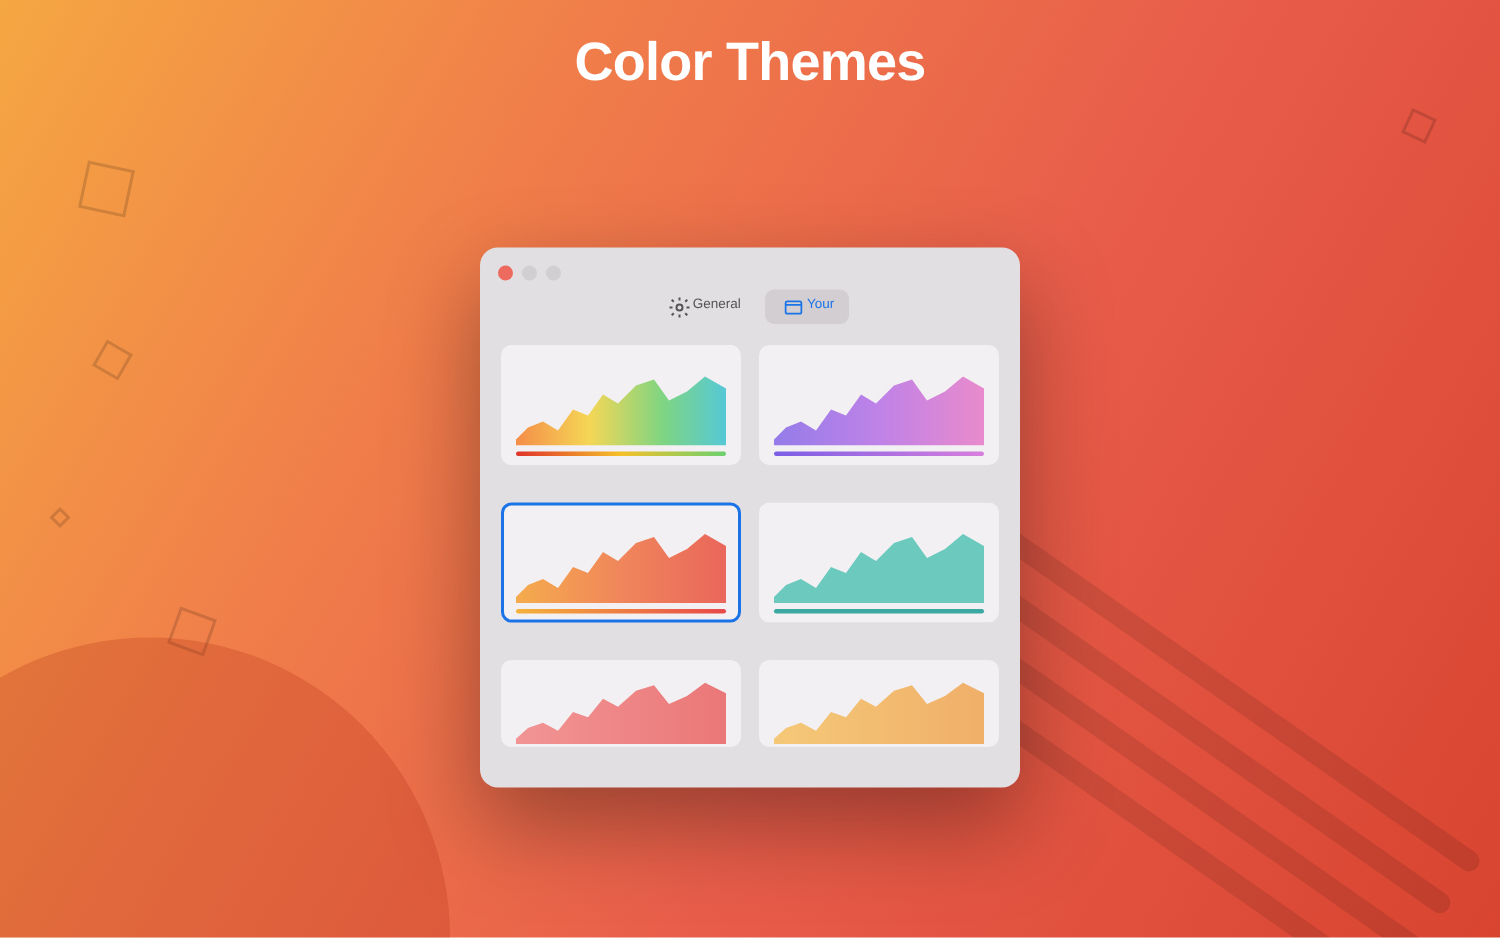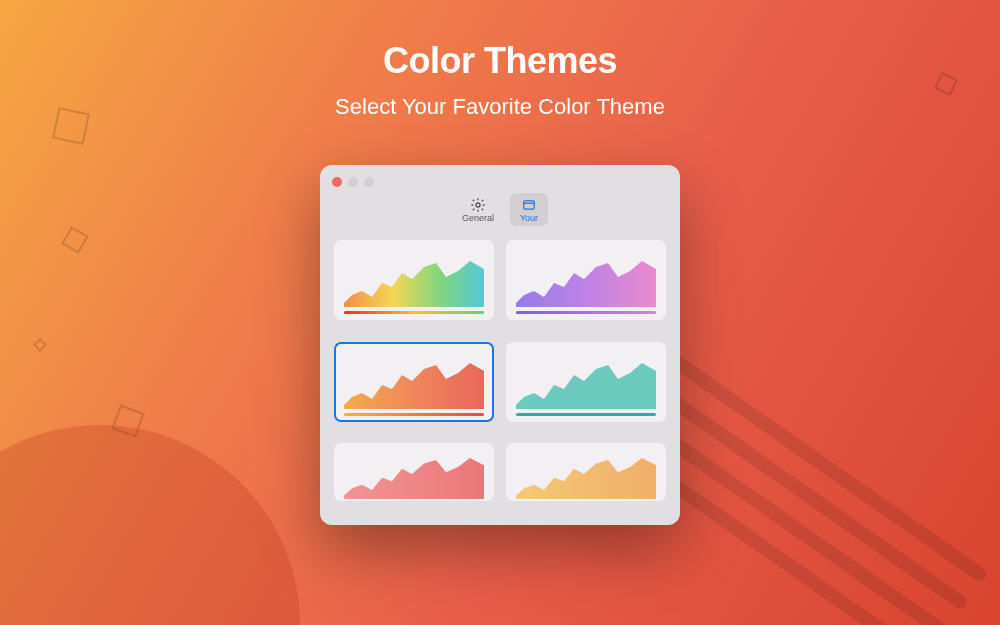--- a/index.html
+++ b/index.html
@@ -43,21 +43,21 @@
     .deco-bars div {
       width: 14px;
       height: 400px;
       background: rgba(0,0,0,0.1);
       border-radius: 10px;
     }
 
     .heading {
       text-align: center;
       color: #fff;
-      padding-top: 40px;
+      padding-top: 20px;
     }
     .heading h1 { font-size: 36px; font-weight: 600; letter-spacing: -0.5px; }
     .heading h2 { font-size: 22px; font-weight: 500; margin-top: 12px; }
 
     .window {
       width: 360px;
       height: 360px;
       background: #e2dfe2;
       border-radius: 12px;
       position: absolute;
@@ -82,22 +82,21 @@
 
     .tabs {
       display: flex;
       justify-content: center;
       gap: 6px;
       margin-top: -6px;
       margin-bottom: 8px;
     }
     .tab {
       display: flex;
-      flex-direction: column;
-      align-items: center;
+      flex-direction: row;
       padding: 4px 10px 3px;
       border-radius: 6px;
       font-size: 9px;
       color: #555;
       cursor: pointer;
     }
     .tab.active {
       background: #d2ced2;
       color: #1a74e8;
     }
@@ -142,21 +141,20 @@
 <div class="deco-circle"></div>
 <div class="deco-bars">
   <div></div>
     <div></div>
     <div></div>
     <div></div>
 </div>
 
 <div class="heading">
   <h1>Color Themes</h1>
-  <h2>Select Your Favorite Color Theme</h2>
 </div>
 
 <div class="window">
   <div class="titlebar">
     <div class="traffic">
       <div class="dot close"></div>
       <div class="dot min"></div>
       <div class="dot max"></div>
     </div>
   </div>

